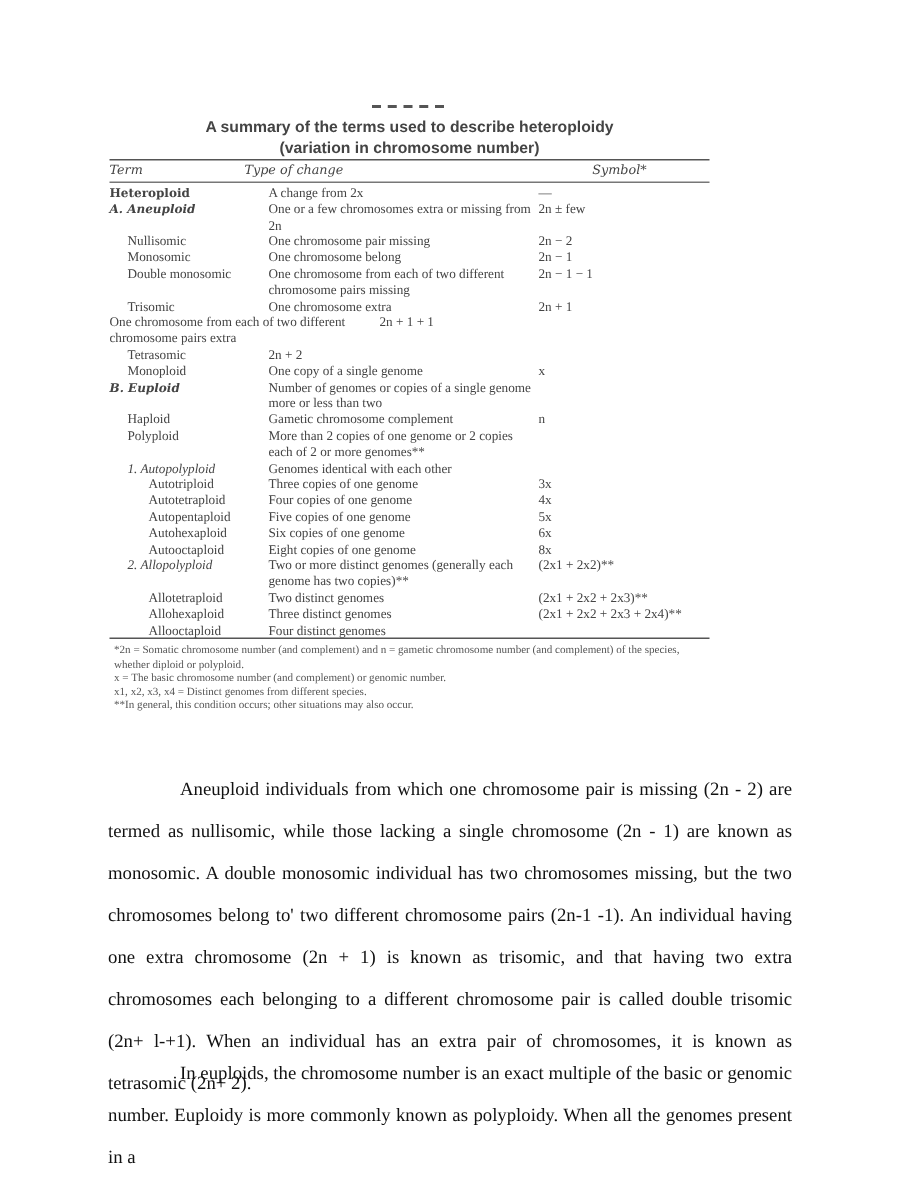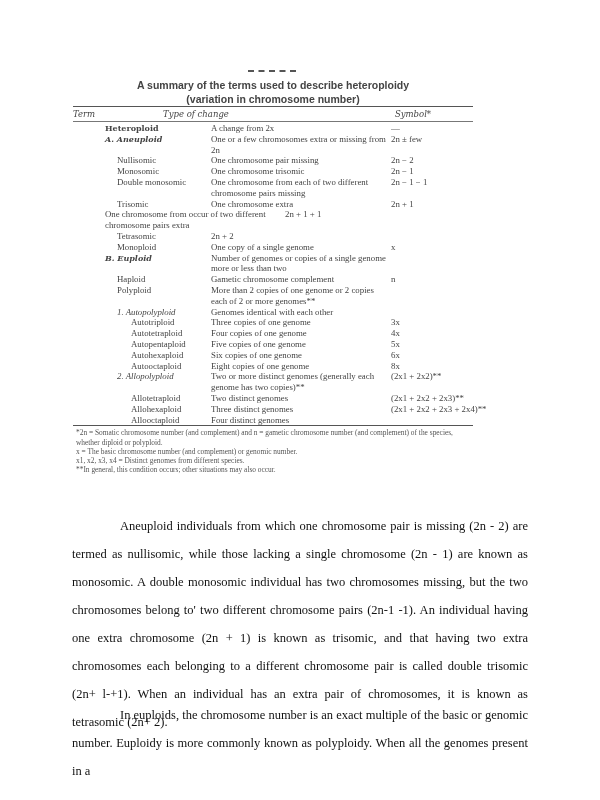--- a/index.html
+++ b/index.html
@@ -7,21 +7,21 @@
   .tbl-wrap { position:absolute; left:73px; top:70px; width:400px; }
   .tbl-label { position:absolute; left:248px; top:70px; width:48px; height:2px; border-top:2px dashed #555; }
   .tbl-title { text-align:center; font-family:Liberation Sans, sans-serif; font-weight:bold; font-size:10.5px; color:#444; line-height:14px; margin-top:8px; width:400px; }
   .rule-thick { border-top:1.5px solid #555; width:400px; }
   .rule-thin { border-top:1px solid #777; width:400px; }
   .hdr { display:flex; font-family:"DejaVu Serif", serif; font-style:italic; font-size:8.5px; color:#444; height:14px; line-height:14px; width:400px; }
   .hdr .c1 { width:90px; }
   .hdr .c2 { width:190px; }
   .hdr .c3 { width:120px; text-align:center; }
   .rows { font-size:8.8px; color:#444; line-height:10.8px; padding-top:1px; }
-  .row { display:flex; width:400px;margin-left:32px; }
+  .row { display:flex; width:400px; }
   .row .t { width:106px; flex:none; }
   .row .d { width:180px; flex:none; }
   .row .s { flex:1; padding-left:0; }
   .t.bold { font-family:"DejaVu Serif", serif; font-weight:bold; font-size:8px; }
   .t.sec { font-family:"DejaVu Serif", serif; font-weight:bold; font-size:8px; }
   .ind1 { padding-left:12px; box-sizing:border-box; }
   .ind2 { padding-left:26px; box-sizing:border-box; }
   .num { padding-left:12px; box-sizing:border-box; }
   .notes { font-size:7.4px; color:#555; line-height:9.2px; padding:2px 0 0 3px; width:400px; }
   .para { position:absolute; left:71px; width:458px; font-size:12.5px; line-height:28px; text-align:justify; color:#111; }
@@ -55,35 +55,35 @@
         <div class="d">One or a few chromosomes extra or missing from 2n</div>
         <div class="s">2n ± few</div>
       </div>
       <div class="row">
         <div class="t ind1">Nullisomic</div>
         <div class="d">One chromosome pair missing</div>
         <div class="s">2n − 2</div>
       </div>
       <div class="row">
         <div class="t ind1">Monosomic</div>
-        <div class="d">One chromosome trisomic</div>
+        <div class="d">One chromosome belong</div>
         <div class="s">2n − 1</div>
       </div>
       <div class="row">
         <div class="t ind1">Double monosomic</div>
         <div class="d">One chromosome from each of two different chromosome pairs missing</div>
         <div class="s">2n − 1 − 1</div>
       </div>
       <div class="row">
         <div class="t ind1">Trisomic</div>
         <div class="d">One chromosome extra</div>
         <div class="s">2n + 1</div>
       </div>
       <div class="row">
-        <div class="d">One chromosome from occur of two different chromosome pairs extra</div>
+        <div class="d">One chromosome from each of two different chromosome pairs extra</div>
         <div class="s">2n + 1 + 1</div>
       </div>
       <div class="row">
         <div class="t ind1">Tetrasomic</div>
         <div class="s">2n + 2</div>
       </div>
       <div class="row">
         <div class="t ind1">Monoploid</div>
         <div class="d">One copy of a single genome</div>
         <div class="s">x</div>

